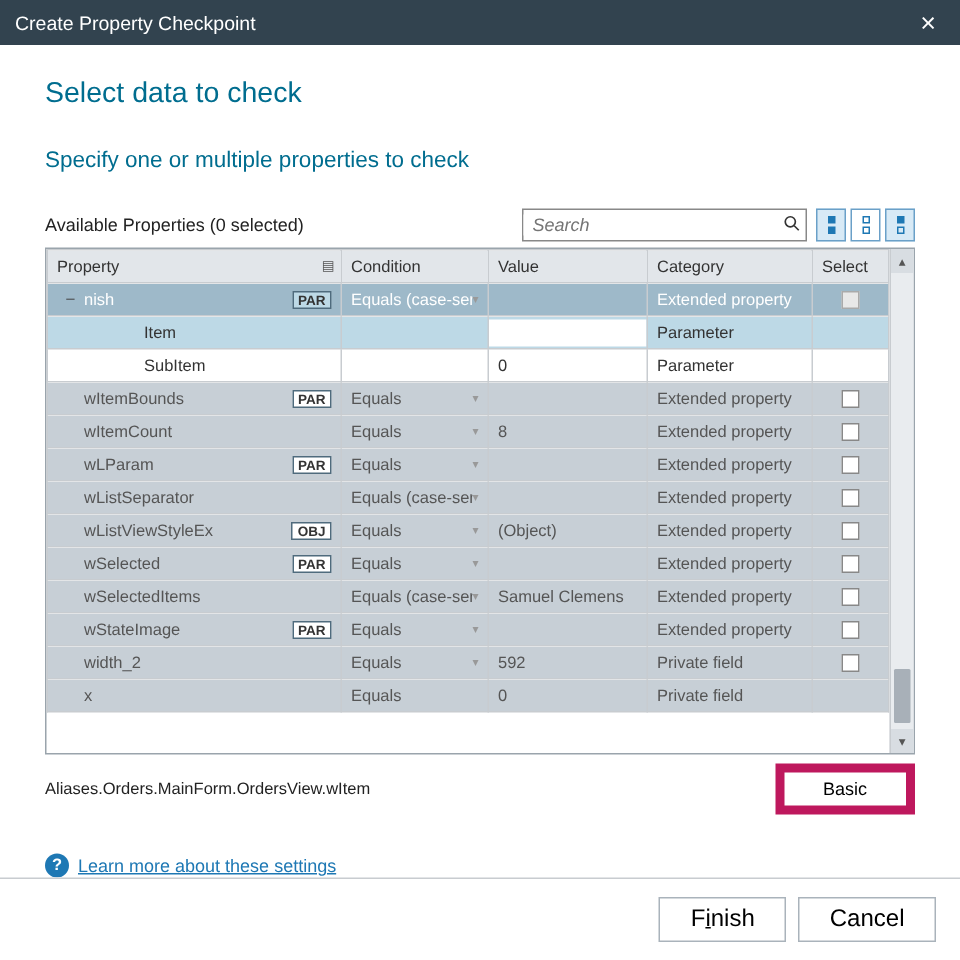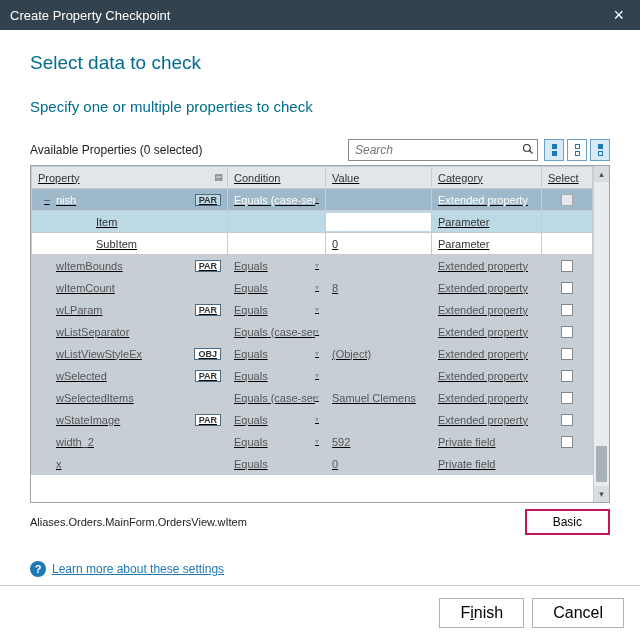--- a/index.html
+++ b/index.html
@@ -23,21 +23,21 @@
 .fb-box { width: 5px; height: 5px; background: #1e78b4; }
 .fb-empty { width: 5px; height: 5px; border: 1px solid #1e78b4; }
 
 .grid { border: 1px solid #9aa4ac; height: 338px; display: flex; position: relative; }
 .grid-body { flex: 1; overflow: hidden; }
 .grid-scroll { width: 16px; background: #e9ecef; border-left: 1px solid #c8ccd0; position: relative; }
 .scroll-up, .scroll-down { position: absolute; left: 0; right: 0; height: 16px; background: #d8dde2; text-align: center; font-size: 9px; line-height: 16px; color: #555; cursor: pointer; }
 .scroll-up { top: 0; } .scroll-down { bottom: 0; }
 .scroll-thumb { position: absolute; left: 2px; right: 2px; top: 280px; height: 36px; background: #a8b0b8; border-radius: 1px; }
 
-table { width: 100%; border-collapse: collapse; table-layout: fixed; text-decoration: underline; }
+table { width: 100%; border-collapse: collapse; table-layout: fixed; }
 th { background: #e2e6ea; font-size: 11px; font-weight: 400; text-align: left; padding: 4px 6px; border: 1px solid #c8ccd0; color: #333; height: 22px; position: relative; }
 th .hicon { position: absolute; right: 4px; font-size: 9px; color: #555; }
 td { font-size: 11px; padding: 3px 6px; border: 1px solid #c8ccd0; color: #555; height: 22px; white-space: nowrap; overflow: hidden; }
 tr.hdr th:nth-child(1){width:196px;} tr.hdr th:nth-child(2){width:98px;} tr.hdr th:nth-child(3){width:106px;} tr.hdr th:nth-child(4){width:110px;} tr.hdr th:nth-child(5){width:auto;}
 
 tr.selected td { background: #9eb9c9; color: #fff; }
 tr.expanded-sel td { background: #bdd9e6; color: #333; }
 tr.expanded td { background: #fff; color: #333; }
 tr.normal td { background: #c7cfd6; }
 
@@ -53,21 +53,21 @@
 
 .vcell-edit { background: #fff; padding: 0; }
 .vcell-edit input { width: 100%; border: none; outline: none; font-size: 11px; padding: 3px 4px; }
 
 .chk { width: 12px; height: 12px; border: 1px solid #888; background: #fff; display: inline-block; vertical-align: middle; }
 .chk.sel { background: #e8e8e8; border-color: #aaa; }
 td.center { text-align: center; }
 
 .belowgrid { display: flex; align-items: center; margin-top: 6px; }
 .alias { font-size: 11px; color: #222; }
-.basic-btn { margin-left: auto; border: 2px solid #be185d; background: #fff; padding: 4px 26px; font-size: 12px; cursor: pointer; }
+.basic-btn { margin-left: auto; border: 6px solid #be185d; background: #fff; padding: 4px 26px; font-size: 12px; cursor: pointer; }
 
 .learn { display: flex; align-items: center; gap: 6px; margin-top: 26px; }
 .learn .q { width: 16px; height: 16px; border-radius: 50%; background: #1e78b4; color: #fff; font-size: 11px; font-weight: 700; text-align: center; line-height: 16px; }
 .learn a { color: #1e78b4; font-size: 12px; text-decoration: underline; }
 
 .footer { position: absolute; left: 0; right: 0; bottom: 0; border-top: 1px solid #c8ccd0; background: #fff; padding: 12px 16px; display: flex; justify-content: flex-end; gap: 8px; }
 .footer button { border: 1px solid #aab3bb; background: #fff; padding: 5px 20px; font-size: 16px; cursor: pointer; min-width: 74px; }
 .footer button .u { text-decoration: underline; }
 </style>
 </head>

